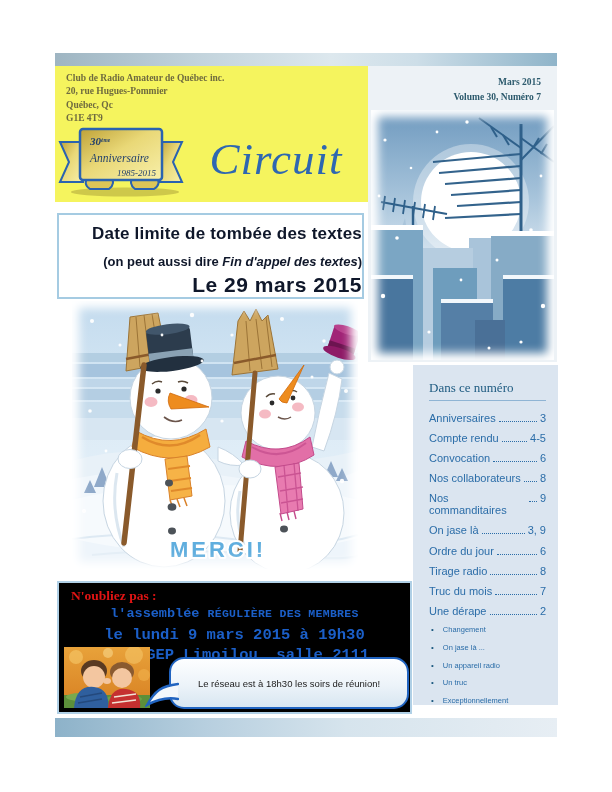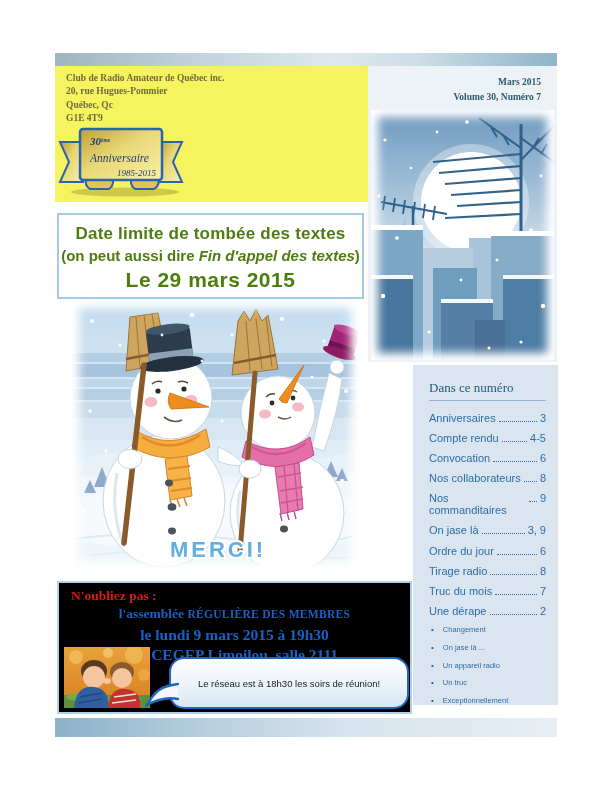--- a/index.html
+++ b/index.html
@@ -24,23 +24,23 @@
 
   
   .hdr-right{left:368px;top:66px;width:189px;height:296px;background:#edf2f6;}
   .issue{position:absolute;top:9px;right:16px;text-align:right;color:#2c5a6d;
     font-family:"Liberation Serif",serif;font-weight:bold;font-size:9.5px;line-height:1.55;}
   .winter{position:absolute;left:3px;top:44px;width:183px;height:250px;}
   .soft::after{content:'';position:absolute;inset:0;box-shadow:inset 0 0 10px 7px #fff;pointer-events:none;}
 
   
   .deadline{left:57px;top:213px;width:303px;height:82px;background:#fff;
-    border:2px solid #a5cbe2;text-align:center;color:#4d7c0f;}
+    border:2px solid #a5cbe2;text-align:right;color:#0f172a;}
   .dl1{margin-top:9px;font-size:17px;font-weight:bold;letter-spacing:.2px;}
-  .dl2{margin-top:3px;font-size:15px;font-weight:bold;}
+  .dl2{margin-top:10px;font-size:13px;font-weight:bold;}
   .dl3{margin-top:4px;font-size:21px;font-weight:bold;letter-spacing:.5px;}
 
   
   .snowman{left:72px;top:301px;width:286px;height:268px;}
 
   
   .toc-panel{left:413px;top:365px;width:145px;height:340px;background:#dbe5f0;
     box-sizing:border-box;padding:15px 12px 0 16px;}
   .panel-title{font-family:"Liberation Serif",serif;font-size:13px;color:#1d5a80;
     padding-bottom:4px;border-bottom:1px solid #8fb4d4;margin-bottom:11px;}
@@ -48,21 +48,21 @@
   .toc-leader{flex:1;border-bottom:1.3px dotted #2b6da8;margin:0 3px 2px 3px;min-width:8px;}
   .panel-title.second{margin-top:17px;}
   .point-row{font-size:7.5px;color:#2b6da8;margin-bottom:8.8px;padding-left:2px;}
   .point-row::before{content:'\2022';color:#1d5a80;margin-right:9px;font-size:8px;}
 
   
   .reminder{left:57px;top:581px;width:351px;height:129px;background:#000000;border:2px solid #b0d0e6;}
   .rem-label{position:absolute;left:12px;top:5px;color:#e01414;font-family:"Liberation Serif",serif;
     font-weight:bold;font-size:13.5px;}
   .rem-lines{position:absolute;left:0;right:0;top:21px;text-align:center;color:#1b5fc8;
-    font-family:Liberation Serif, serif;font-weight:bold;line-height:20.5px;}
+    font-family:Liberation Mono, monospace;font-weight:bold;line-height:20.5px;}
   .rem-l1{font-size:13.5px;}
   .rem-caps{font-size:11.5px;letter-spacing:.3px;}
   .rem-l23{font-size:15.5px;}
   .photo{position:absolute;left:5px;top:64px;width:86px;height:61px;}
   .bubble{position:absolute;left:110px;top:74px;width:236px;height:48px;border:2.5px solid #2063c0;
     border-radius:15px;background:linear-gradient(180deg,#fdfeff 0%,#ecf3f9 55%,#d8e6f1 100%);
     display:flex;align-items:center;justify-content:center;font-size:9.5px;color:#222;}
   .tail{position:absolute;left:86px;top:99px;z-index:3;}
 </style>
 </head>
@@ -92,20 +92,21 @@
       <polygon points="26,16 3,16 12,36 3,56 26,56" fill="url(#gold)" stroke="#2a63b0" stroke-width="2"></polygon>
       <polygon points="102,16 125,16 116,36 125,56 102,56" fill="url(#gold)" stroke="#2a63b0" stroke-width="2"></polygon>
       <path d="M32,50 q-7,8 1,13 l19,0 q7,-5 2,-13 z" fill="#dcc658" stroke="#2a63b0" stroke-width="2"></path>
       <path d="M76,50 q-5,8 2,13 l19,0 q8,-5 2,-13 z" fill="#dcc658" stroke="#2a63b0" stroke-width="2"></path>
       <rect x="23" y="3" width="82" height="51" rx="3" fill="url(#gold)" stroke="#2a63b0" stroke-width="2.5"></rect>
       <text x="33" y="19" font-family="Liberation Serif, serif" font-style="italic" font-weight="bold" font-size="11" fill="#23406b"><tspan>30</tspan><tspan dy="-3" font-size="5.5">ème</tspan></text>
       <text x="33" y="36" font-family="Liberation Serif, serif" font-style="italic" font-size="11.5" fill="#23406b">Anniversaire</text>
       <text x="99" y="50" text-anchor="end" font-family="Liberation Serif, serif" font-style="italic" font-size="9" fill="#23406b">1985-2015</text>
     </svg>
 
+    <div class="circuit">Circuit</div>
   </div>
 
   <div class="abs hdr-right">
     <div class="issue">
       <div>Mars 2015</div>
       <div>Volume 30, Numéro 7</div>
     </div>
 
     <div class="winter soft">
       <svg width="183" height="250" viewBox="0 0 183 250">

